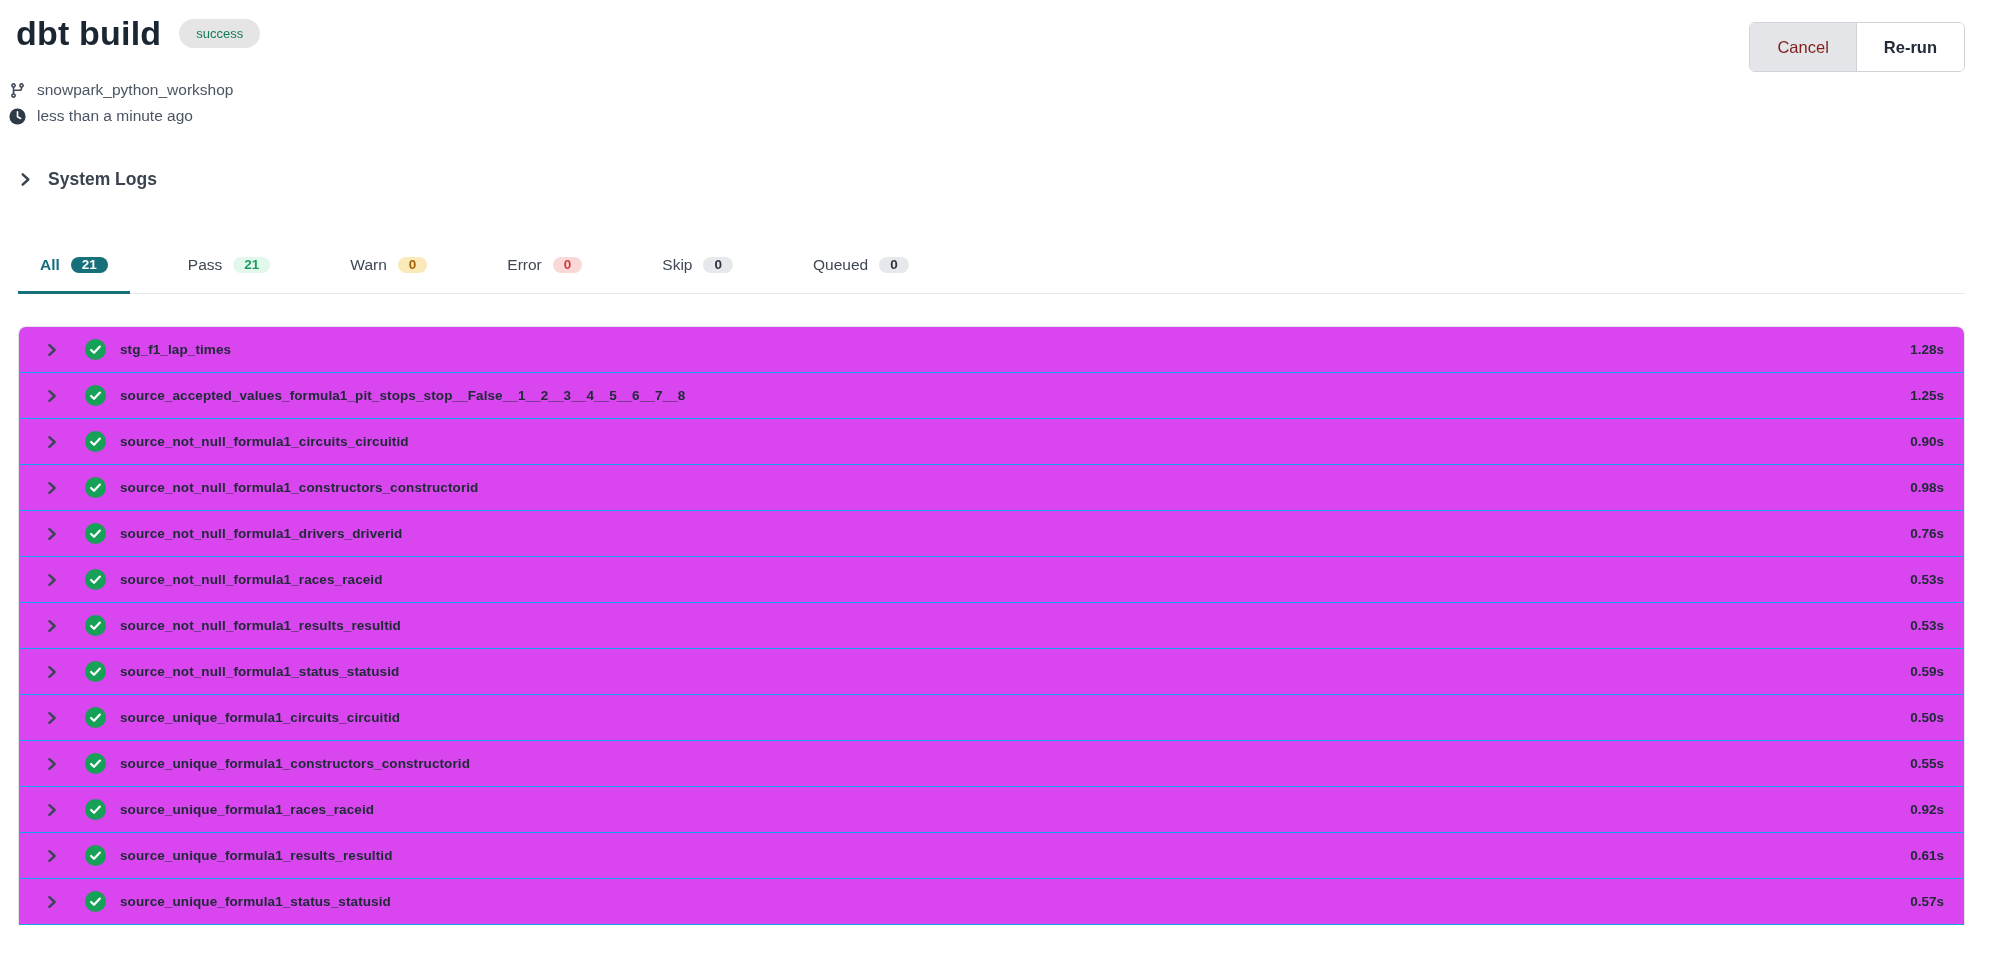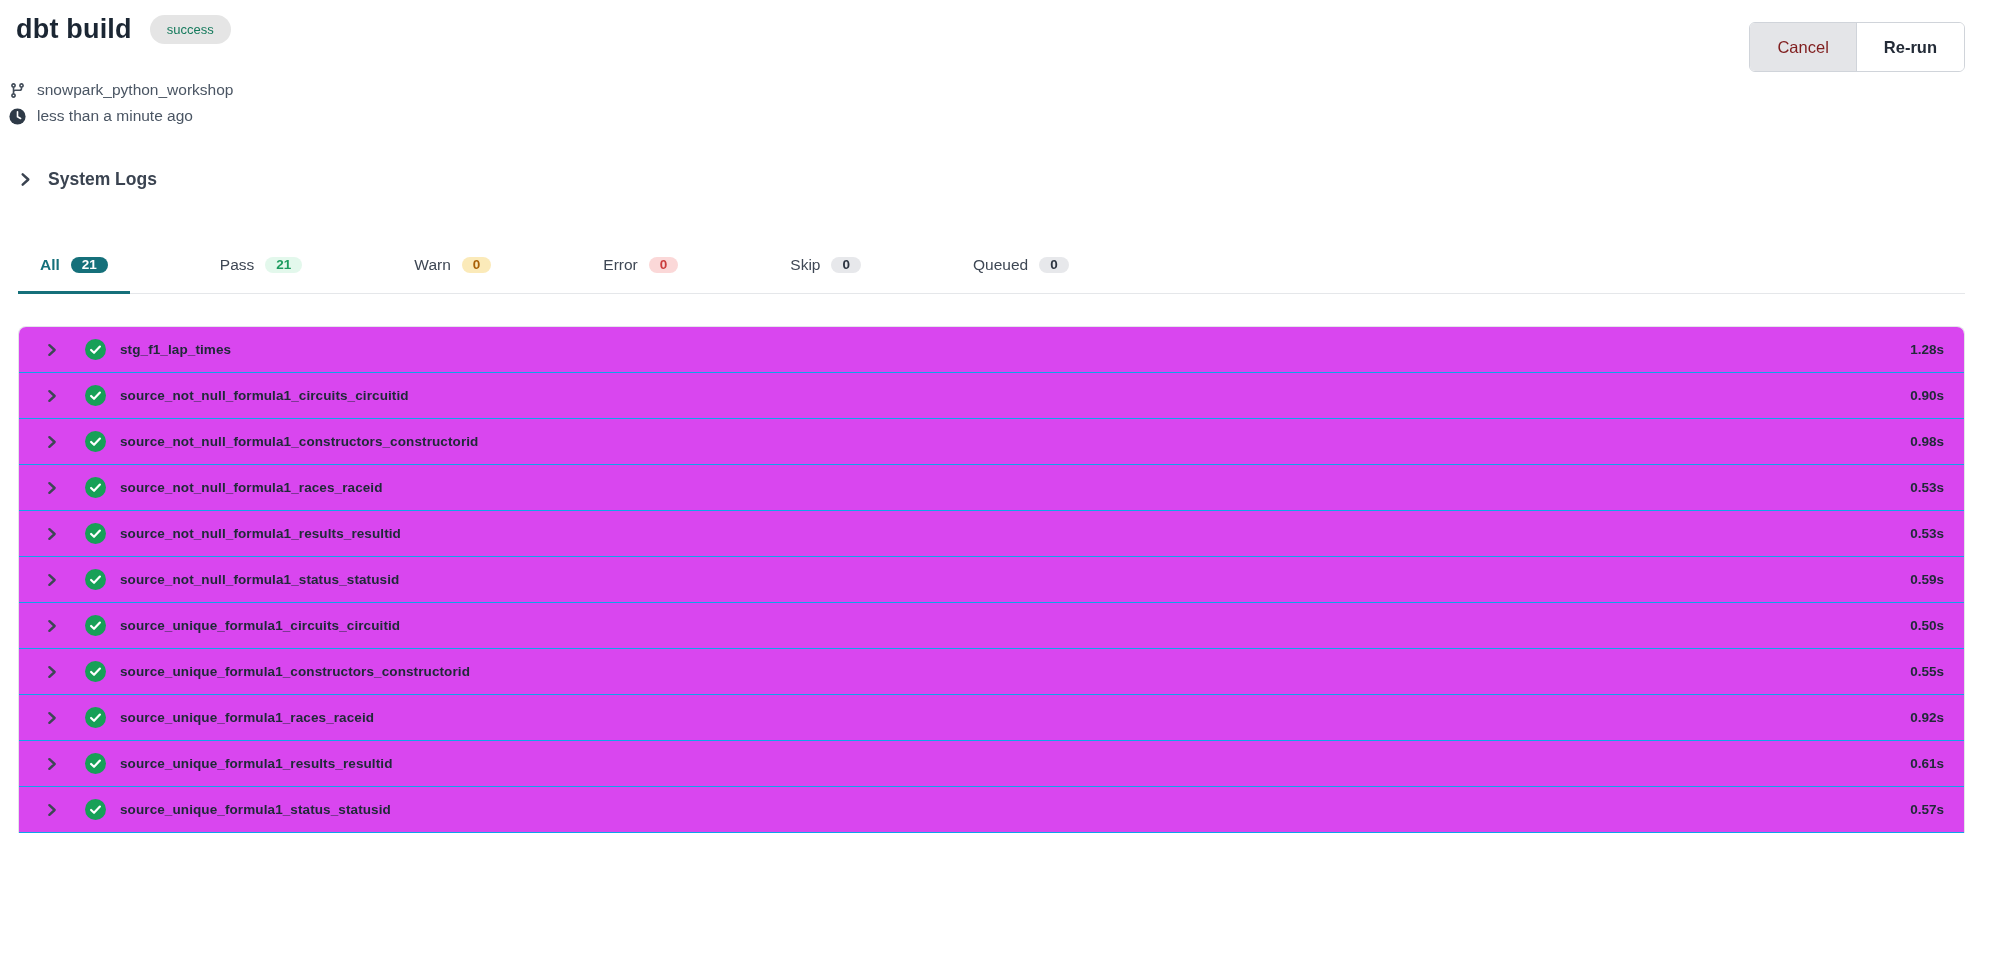--- a/index.html
+++ b/index.html
@@ -3,21 +3,21 @@
 <meta charset="utf-8">
 <style>
   * { margin:0; padding:0; box-sizing:border-box; }
   html,body { width:1999px; height:959px; background:#ffffff; overflow:hidden;
     font-family:"Liberation Sans","DejaVu Sans",sans-serif; color:#202a38; }
 
   
   .header { display:flex; justify-content:space-between; align-items:flex-start;
     padding:14px 34px 0 16px; }
   .title-wrap { display:flex; align-items:center; gap:18px; }
-  .page-title { font-size:27px; font-weight:700; color:#1b2633; letter-spacing:.2px; }
+  .page-title { font-size:34px; font-weight:700; color:#1b2633; letter-spacing:.2px; }
   .status-badge { background:#e5e5e5; color:#157a5c; font-size:13px; font-weight:500;
     padding:8px 17px; border-radius:999px; line-height:1; }
 
   .btn-group { display:flex; border:1px solid #d0d4da; border-radius:6px;
     overflow:hidden; height:50px; margin-top:8px; }
   .btn { font-size:16.5px; padding:0 27px; display:flex; align-items:center;
     border:none; background:none; font-family:inherit; cursor:pointer; }
   .btn-cancel { background:#e4e5e8; color:#7f1d1d; border-right:1px solid #d0d4da; cursor:default; }
   .btn-rerun { background:#ffffff; color:#232b37; font-weight:600; }
 
@@ -26,21 +26,21 @@
   .meta-row { display:flex; align-items:center; gap:11px; height:26px;
     color:#4a5563; font-size:15.5px; }
   .meta-icon { display:flex; width:18px; justify-content:center; flex:none; }
 
   
   .syslogs { margin:40px 0 0 18px; display:flex; align-items:center; gap:15px;
     font-size:17.5px; font-weight:700; color:#3a4350; cursor:pointer; width:max-content; }
   .chev { display:flex; align-items:center; }
 
   
-  .tabbar { margin:58px 34px 0 18px; display:flex; border-bottom:1px solid #e5e7ea;gap:32px; }
+  .tabbar { margin:58px 34px 0 18px; display:flex; border-bottom:1px solid #e5e7ea; }
   .tab { display:flex; align-items:center; gap:11px; padding:8px 22px 17px;
     margin-right:36px; font-size:15.5px; color:#3e4754; cursor:pointer;
     border-bottom:3px solid transparent; margin-bottom:-1px; }
   .tab.active { color:#15707a; font-weight:700; border-bottom-color:#15707a; }
   .count-badge { min-width:25px; text-align:center; padding:0 11px;
     border-radius:999px; font-size:13.5px; font-weight:600; line-height:1.2; }
   .tab.all   .count-badge { background:#15707a; color:#ffffff; }
   .tab.pass  .count-badge { background:#e3f8ec; color:#1e9c60; }
   .tab.warn  .count-badge { background:#fbeab9; color:#a96108; }
   .tab.error .count-badge { background:#fbd8d8; color:#cb3d3d; }
@@ -149,20 +149,35 @@
       <svg width="14" height="14" viewBox="0 0 16 16" fill="none" stroke="#3d4754" stroke-width="2.8" stroke-linecap="round" stroke-linejoin="round">
         <path d="M5 2.5 L11 8 L5 13.5"></path>
       </svg>
     </span>
     <span class="check">
       <svg width="21" height="21" viewBox="0 0 20 20">
         <circle cx="10" cy="10" r="10" fill="#17a057"></circle>
         <path d="M5.8 10.4 L8.6 13.1 L14.2 7.2" stroke="#ffffff" stroke-width="2.1" fill="none" stroke-linecap="round" stroke-linejoin="round"></path>
       </svg>
     </span>
+    <span class="row-name">source_accepted_values_formula1_pit_stops_stop__False__1__2__3__4__5__6__7__8</span>
+    <span class="row-duration">1.25s</span>
+  </div>
+    <div class="row">
+    <span class="row-chevron">
+      <svg width="14" height="14" viewBox="0 0 16 16" fill="none" stroke="#3d4754" stroke-width="2.8" stroke-linecap="round" stroke-linejoin="round">
+        <path d="M5 2.5 L11 8 L5 13.5"></path>
+      </svg>
+    </span>
+    <span class="check">
+      <svg width="21" height="21" viewBox="0 0 20 20">
+        <circle cx="10" cy="10" r="10" fill="#17a057"></circle>
+        <path d="M5.8 10.4 L8.6 13.1 L14.2 7.2" stroke="#ffffff" stroke-width="2.1" fill="none" stroke-linecap="round" stroke-linejoin="round"></path>
+      </svg>
+    </span>
     <span class="row-name">source_not_null_formula1_circuits_circuitid</span>
     <span class="row-duration">0.90s</span>
   </div>
     <div class="row">
     <span class="row-chevron">
       <svg width="14" height="14" viewBox="0 0 16 16" fill="none" stroke="#3d4754" stroke-width="2.8" stroke-linecap="round" stroke-linejoin="round">
         <path d="M5 2.5 L11 8 L5 13.5"></path>
       </svg>
     </span>
     <span class="check">
@@ -179,20 +194,35 @@
       <svg width="14" height="14" viewBox="0 0 16 16" fill="none" stroke="#3d4754" stroke-width="2.8" stroke-linecap="round" stroke-linejoin="round">
         <path d="M5 2.5 L11 8 L5 13.5"></path>
       </svg>
     </span>
     <span class="check">
       <svg width="21" height="21" viewBox="0 0 20 20">
         <circle cx="10" cy="10" r="10" fill="#17a057"></circle>
         <path d="M5.8 10.4 L8.6 13.1 L14.2 7.2" stroke="#ffffff" stroke-width="2.1" fill="none" stroke-linecap="round" stroke-linejoin="round"></path>
       </svg>
     </span>
+    <span class="row-name">source_not_null_formula1_drivers_driverid</span>
+    <span class="row-duration">0.76s</span>
+  </div>
+    <div class="row">
+    <span class="row-chevron">
+      <svg width="14" height="14" viewBox="0 0 16 16" fill="none" stroke="#3d4754" stroke-width="2.8" stroke-linecap="round" stroke-linejoin="round">
+        <path d="M5 2.5 L11 8 L5 13.5"></path>
+      </svg>
+    </span>
+    <span class="check">
+      <svg width="21" height="21" viewBox="0 0 20 20">
+        <circle cx="10" cy="10" r="10" fill="#17a057"></circle>
+        <path d="M5.8 10.4 L8.6 13.1 L14.2 7.2" stroke="#ffffff" stroke-width="2.1" fill="none" stroke-linecap="round" stroke-linejoin="round"></path>
+      </svg>
+    </span>
     <span class="row-name">source_not_null_formula1_races_raceid</span>
     <span class="row-duration">0.53s</span>
   </div>
     <div class="row">
     <span class="row-chevron">
       <svg width="14" height="14" viewBox="0 0 16 16" fill="none" stroke="#3d4754" stroke-width="2.8" stroke-linecap="round" stroke-linejoin="round">
         <path d="M5 2.5 L11 8 L5 13.5"></path>
       </svg>
     </span>
     <span class="check">

